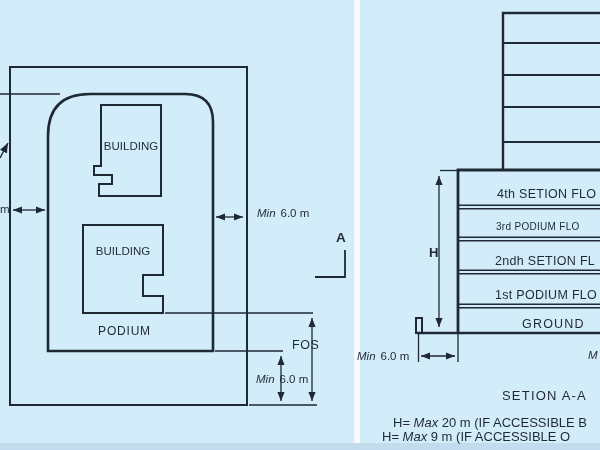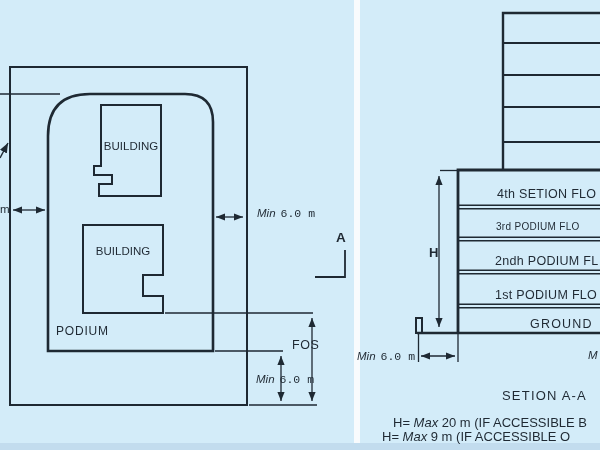--- a/index.html
+++ b/index.html
@@ -8,21 +8,21 @@
     background:#d3ecf9;
     font-family:"Liberation Sans", sans-serif;
   }
   .lbl{
     position:absolute;
     color:#1f2933;
     white-space:pre;
     line-height:1.05;
   }
   .it{font-style:italic;text-align:right;}
-  .gap{margin-left:5px;font-family:Liberation Mono, monospace;}
+  .gap{margin-left:5px;}
   svg{position:absolute;left:0;top:0;}
   .seam{position:absolute;top:0;width:6px;height:450px;background:#f8fbfd;}
   .bstrip{position:absolute;left:0;width:600px;height:7px;background:#c2dcee;}
 </style>
 </head>
 <body>
 
 <svg width="600" height="450" viewBox="0 0 600 450">
   <defs>
     <marker id="ah" viewBox="0 0 10 10" refX="10" refY="5" markerWidth="7" markerHeight="7" orient="auto-start-reverse" markerUnits="strokeWidth">
@@ -85,37 +85,37 @@
 </svg>
 
 <div class="seam" style="left:354px;"></div>
 
 <div class="bstrip" style="top:443px;"></div>
 
 <div class="lbl" style="left:100px;top:140px;width:62px;text-align:center;font-size:11.5px;">BUILDING</div>
 
 <div class="lbl" style="left:83px;top:245px;width:80px;text-align:center;font-size:11.5px;">BUILDING</div>
 
-<div class="lbl" style="left:56px;top:325px;width:165px;font-size:12px;letter-spacing:0.8px;">PODIUM</div>
+<div class="lbl" style="left:42px;top:325px;width:165px;text-align:center;font-size:12px;letter-spacing:0.8px;">PODIUM</div>
 
 <div class="lbl" style="left:0px;top:203px;font-size:11.5px;">m</div>
 
 <div class="lbl" style="left:257px;top:207px;font-size:11.5px;"><span class="it">Min</span><span class="gap">6.0 m</span></div>
 
 <div class="lbl" style="left:336px;top:231px;font-size:13.5px;font-weight:bold;">A</div>
 
 <div class="lbl" style="left:292px;top:339px;font-size:12.5px;letter-spacing:0.6px;">FOS</div>
 
 <div class="lbl" style="left:256px;top:373px;font-size:11.5px;"><span class="it">Min</span><span class="gap">6.0 m</span></div>
 
 <div class="lbl" style="left:497px;top:188px;font-size:12.5px;letter-spacing:0.3px;">4th SETION FLO</div>
 <div class="lbl" style="left:496px;top:222px;font-size:10px;letter-spacing:0.3px;">3rd PODIUM FLO</div>
-<div class="lbl" style="left:495px;top:255px;font-size:12.5px;letter-spacing:0.3px;">2ndh PODIUM FL</div>
+<div class="lbl" style="left:495px;top:255px;font-size:12.5px;letter-spacing:0.3px;">2ndh SETION FL</div>
 <div class="lbl" style="left:495px;top:289px;font-size:12.5px;letter-spacing:0.3px;">1st PODIUM FLO</div>
-<div class="lbl" style="left:522px;top:318px;font-size:12.5px;letter-spacing:1.2px;margin-left:8px;">GROUND</div>
+<div class="lbl" style="left:522px;top:318px;font-size:12.5px;letter-spacing:1.2px;">GROUND</div>
 
 <div class="lbl" style="left:429px;top:246px;font-size:13px;font-weight:600;">H</div>
 
 <div class="lbl" style="left:357px;top:350px;font-size:11.5px;"><span class="it">Min</span><span class="gap">6.0 m</span></div>
 
 <div class="lbl it" style="left:588px;top:349px;font-size:11.5px;">M</div>
 
 <div class="lbl" style="left:502px;top:389px;font-size:13px;letter-spacing:1.2px;">SETION A-A</div>
 
 <div class="lbl" style="left:393px;top:416px;font-size:13px;"><span>H= </span><span class="it">Max</span><span> 20 m (IF ACCESSIBLE B</span></div>

